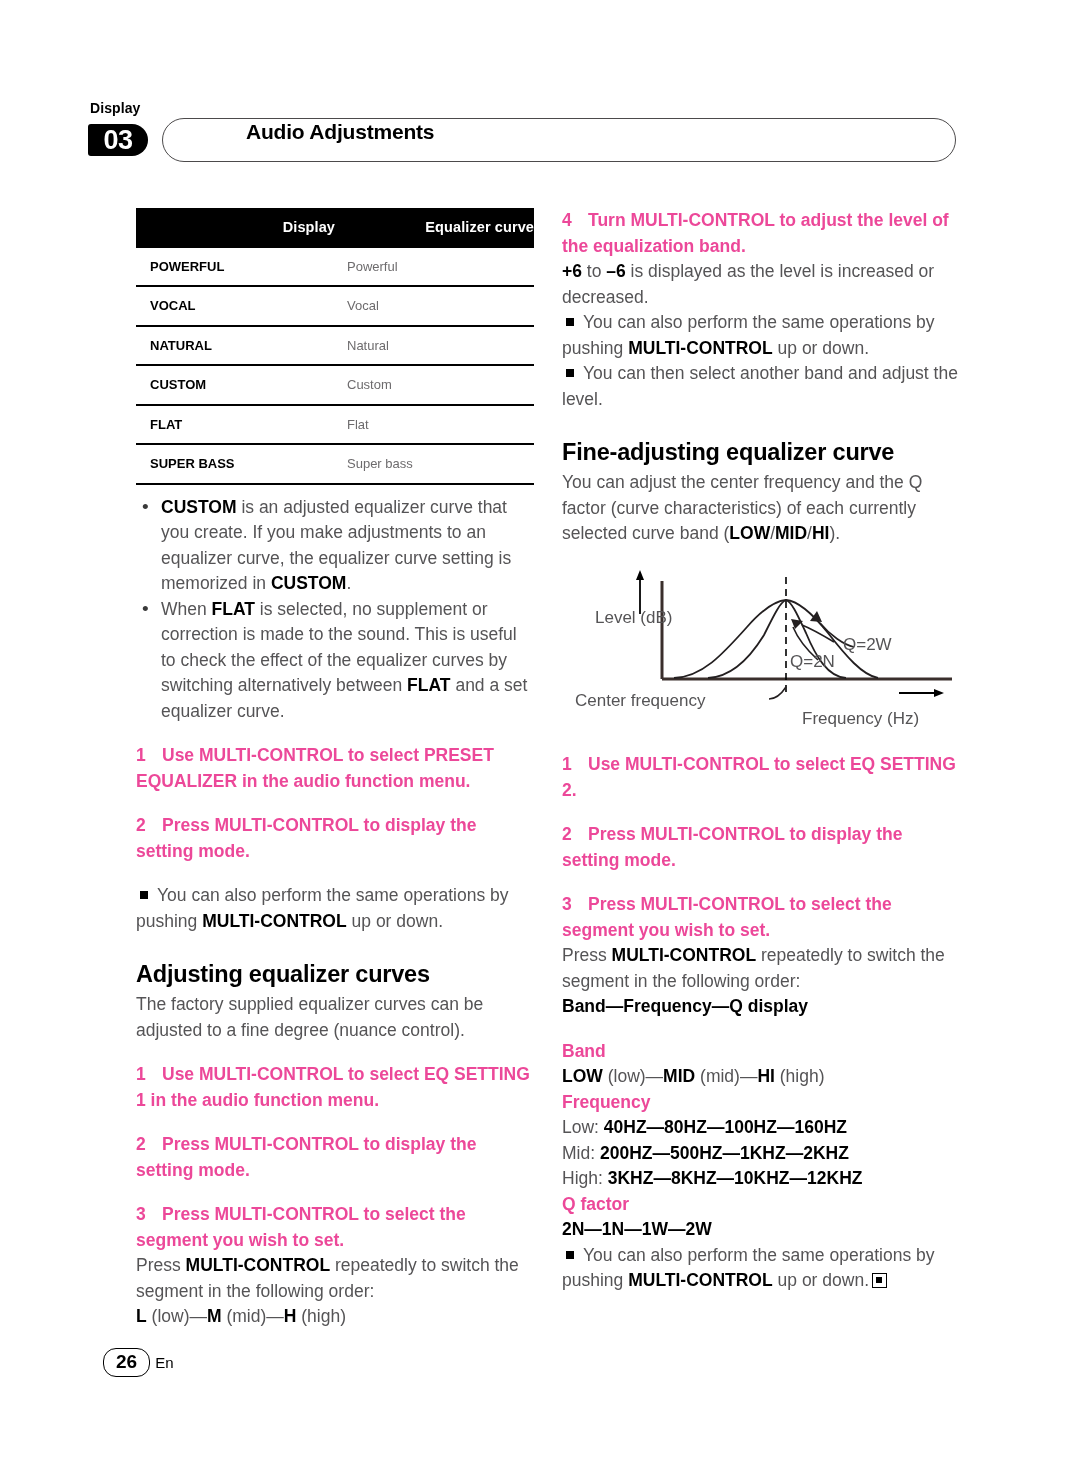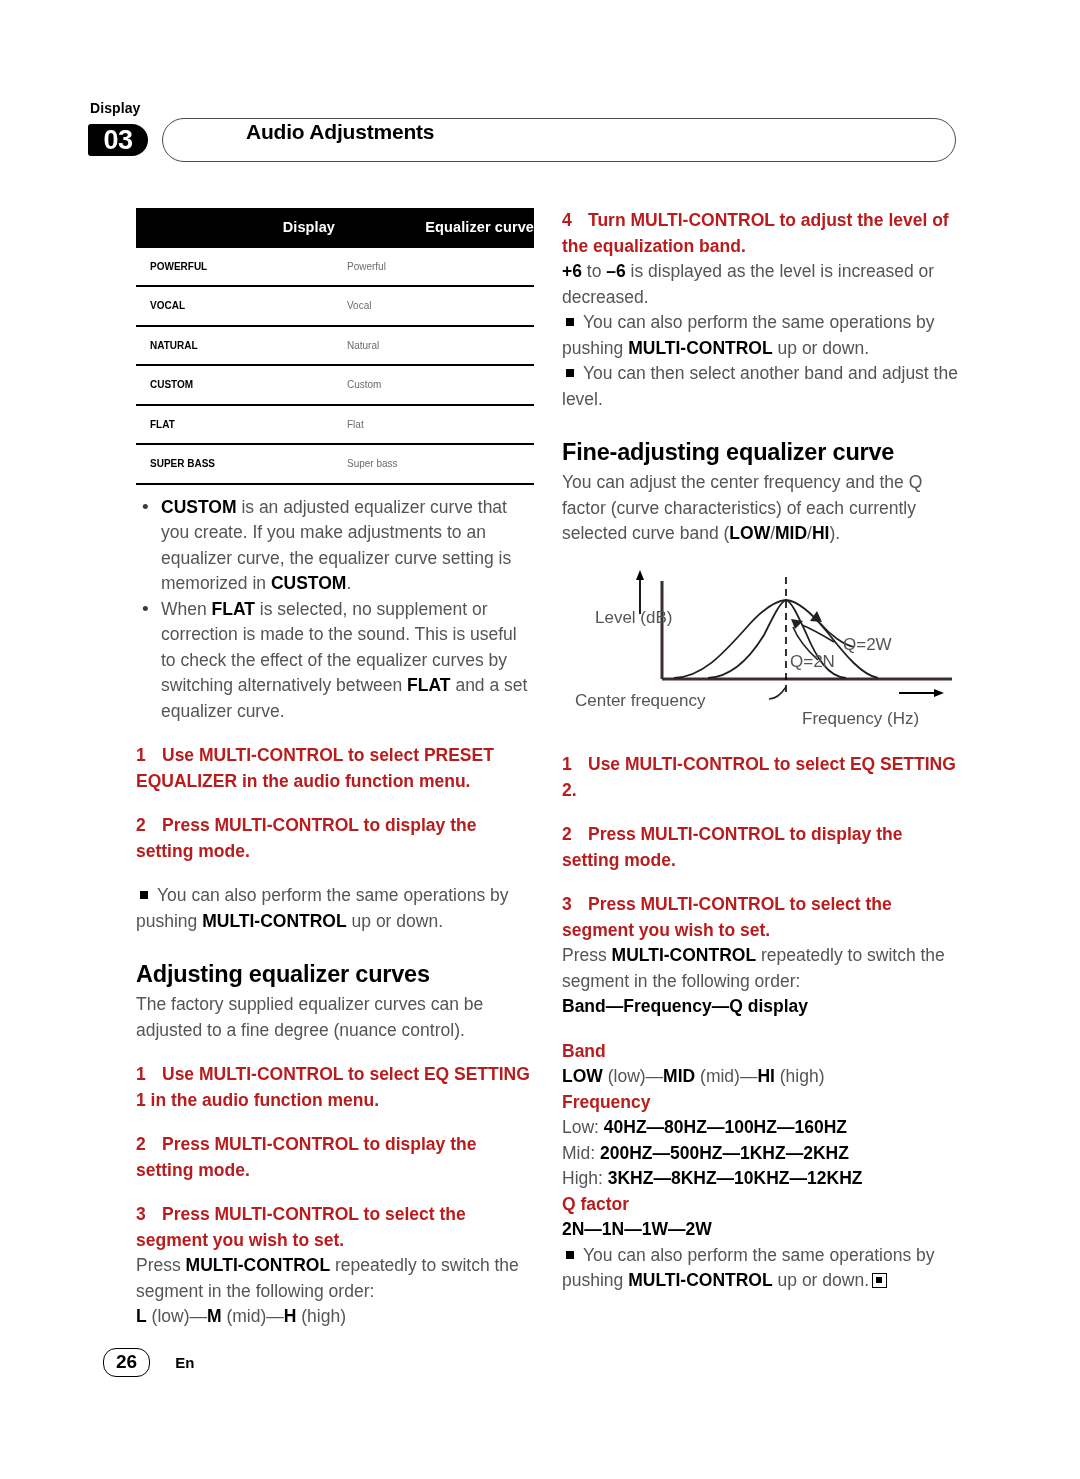--- a/index.html
+++ b/index.html
@@ -96,21 +96,21 @@
     background: #000;
     color: #fff;
     font-size: 14.5px;
     font-weight: bold;
     text-align: right;
     padding: 7px 0 7px 14px;
     letter-spacing: .1px;
   }
   table.eq th.c2 { padding-left: 12px; }
   table.eq td {
-    font-size: 10px;
+    font-size: 13px;
     padding: 6px 0 6px 14px;
     border-bottom: 2.2px solid #000;
     vertical-align: middle;
   }
   table.eq td.k {
     font-weight: bold;
     color: #000;
     width: 122px;
   }
   table.eq td.v {
@@ -147,21 +147,21 @@
     display: inline-block;
     width: 8px;
     height: 8px;
     background: #000;
     margin: 0 9px 2px 4px;
     vertical-align: middle;
   }
 
   .step {
     font-weight: bold;
-    color: #b91c1c;
+    color: #ec4899;
     font-size: 17.5px;
     line-height: 25.5px;
   }
   .step .num {
     display: inline-block;
     width: 26px;
   }
 
   h2.sec {
     font-size: 23.5px;
@@ -211,23 +211,23 @@
   .pagenum {
     border: 1.8px solid #000;
     border-radius: 13px;
     padding: 2px 12px 3px 12px;
     font-size: 19px;
     font-weight: bold;
     color: #000;
     line-height: 22px;
   }
   .lang {
-    margin-left: 25px;
+    margin-left: 5px;
     font-size: 15px;
-    font-weight: bold;
+    font-weight: normal;
     color: #000;
   }
 </style>
 </head>
 <body>
 
 <div class="page">
 
   <div class="hdr">
     <div class="hdr-section-label">Display</div>

